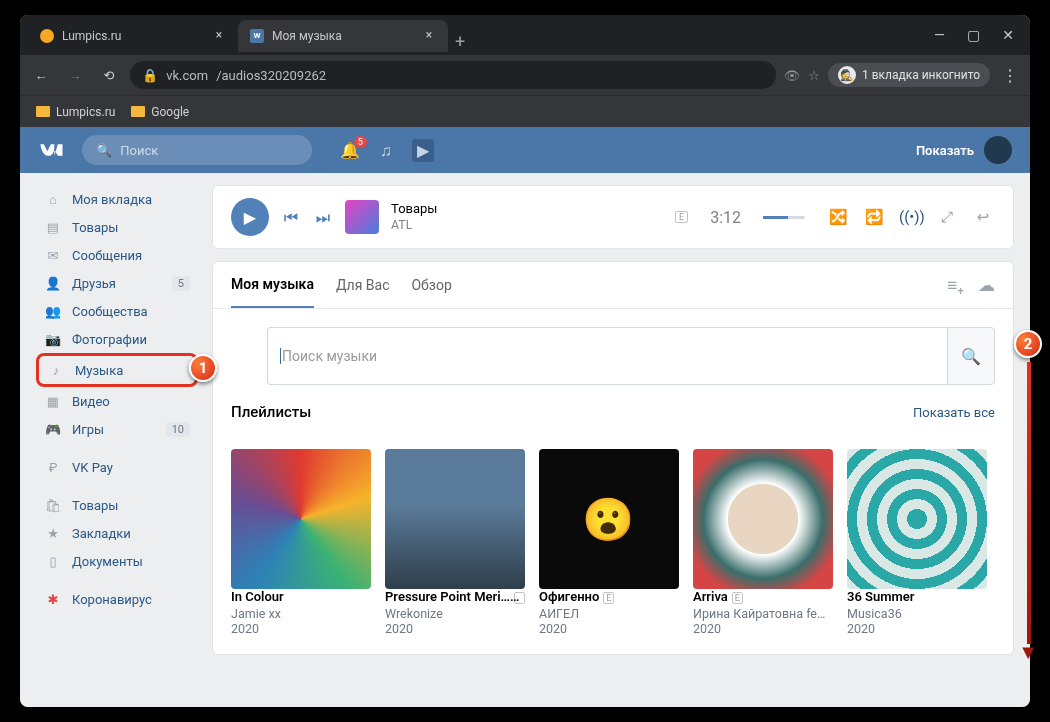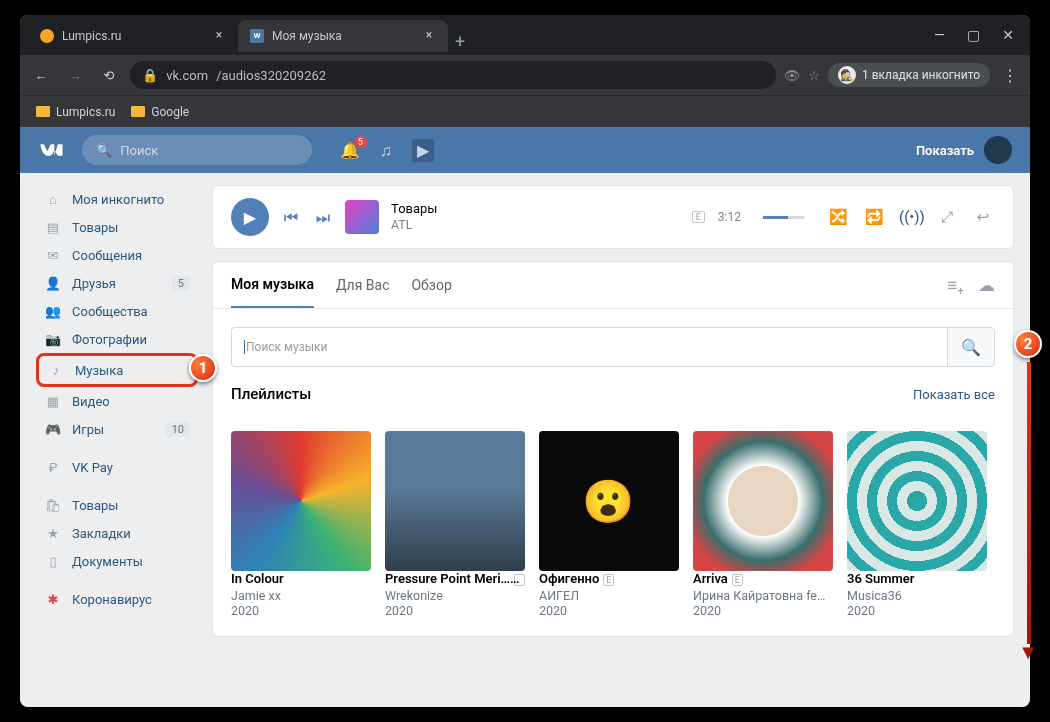--- a/index.html
+++ b/index.html
@@ -54,33 +54,33 @@
 
 .vkmain { flex: 1; }
 .panel { background: #fff; border-radius: 6px; border: 1px solid #e1e3e6; }
 .player { padding: 12px 18px; display: flex; align-items: center; gap: 12px; margin-bottom: 12px; }
 .playbtn { width: 38px; height: 38px; border-radius: 50%; background: #5181b8; display: flex; align-items: center; justify-content: center; color: #fff; }
 .ctrl { color: #5181b8; width: 20px; text-align: center; font-size: 16px; }
 .cover { width: 34px; height: 34px; border-radius: 4px; background: linear-gradient(135deg, #e743c3, #4a7edb); }
 .tinfo { line-height: 1.25; }
 .tinfo .tr { font-size: 13px; color: #000; }
 .tinfo .ar { font-size: 12.5px; color: #828282; }
-.ptime { color: #828282; font-size: 12px; margin-left: 1px; }
+.ptime { color: #828282; font-size: 16px; margin-left: 10px; }
 .eicon { border: 1px solid #c0c4c9; color: #99a2ad; font-size: 9px; padding: 0 3px; border-radius: 2px; }
 .vol { width: 42px; height: 3px; background: #d6dae0; border-radius: 2px; position: relative; margin: 0 10px; }
 .vol::before { content: ""; position: absolute; left: 0; top: 0; width: 60%; height: 100%; background: #5181b8; }
 .pico { color: #99a2ad; width: 24px; text-align: center; font-size: 15px; }
 
 .mtabs { display: flex; padding: 0 18px; border-bottom: 1px solid #e7e8ec; align-items: center; }
 .mtab { padding: 14px 0; margin-right: 22px; font-size: 14px; color: #656565; cursor: pointer; }
 .mtab.act { color: #000; font-weight: 600; border-bottom: 2px solid #5181b8; }
 .mtabico { margin-left: auto; color: #99a2ad; display: flex; gap: 14px; font-size: 17px; }
 
 .msearch { padding: 18px; display: flex; gap: 0; }
-.msinput { flex: 1; border: 1px solid #d3d9de; border-right: none; border-radius: 4px 0 0 4px; padding: 12px 12px; font-size: 12px; color: #9b9b9b; }
+.msinput { flex: 1; border: 1px solid #d3d9de; border-right: none; border-radius: 4px 0 0 4px; padding: 20px 12px; font-size: 14px; color: #9b9b9b; margin-left: 36px; }
 .msbtn { width: 48px; border: 1px solid #d3d9de; border-radius: 0 4px 4px 0; background: #f7f8fa; color: #99a2ad; display: flex; align-items: center; justify-content: center; }
 
 .plhead { display: flex; align-items: center; padding: 0 18px 28px; }
 .plhead .t { font-size: 15px; font-weight: 500; }
 .plhead .all { margin-left: auto; color: #2a5885; font-size: 13px; }
 .plrow { display: flex; gap: 14px; padding: 0 18px 18px; }
 .pl { width: 140px; }
 .pl .art { width: 140px; height: 140px; border-radius: 4px; background: #ccc; }
 .pl .name { font-size: 13px; font-weight: 600; white-space: nowrap; overflow: hidden; text-overflow: ellipsis; }
 .pl .name .e { border: 1px solid #c0c4c9; color: #99a2ad; font-size: 9px; padding: 0 2px; margin-left: 4px; border-radius: 2px; font-weight: 400; }
@@ -164,21 +164,21 @@
       <div class="vkuser">
         <span>Показать</span>
         <span class="vkavatar"></span>
       </div>
     </div>
 
     <div class="vkbody">
       <div class="vkside">
         <div class="vkitem">
             <span class="ic">⌂</span>
-            <span>Моя инкогнито</span>
+            <span>Моя вкладка</span>
           </div>
         <div class="vkitem">
             <span class="ic">▤</span>
             <span>Товары</span>
           </div>
         <div class="vkitem">
             <span class="ic">✉</span>
             <span>Сообщения</span>
           </div>
         <div class="vkitem">

